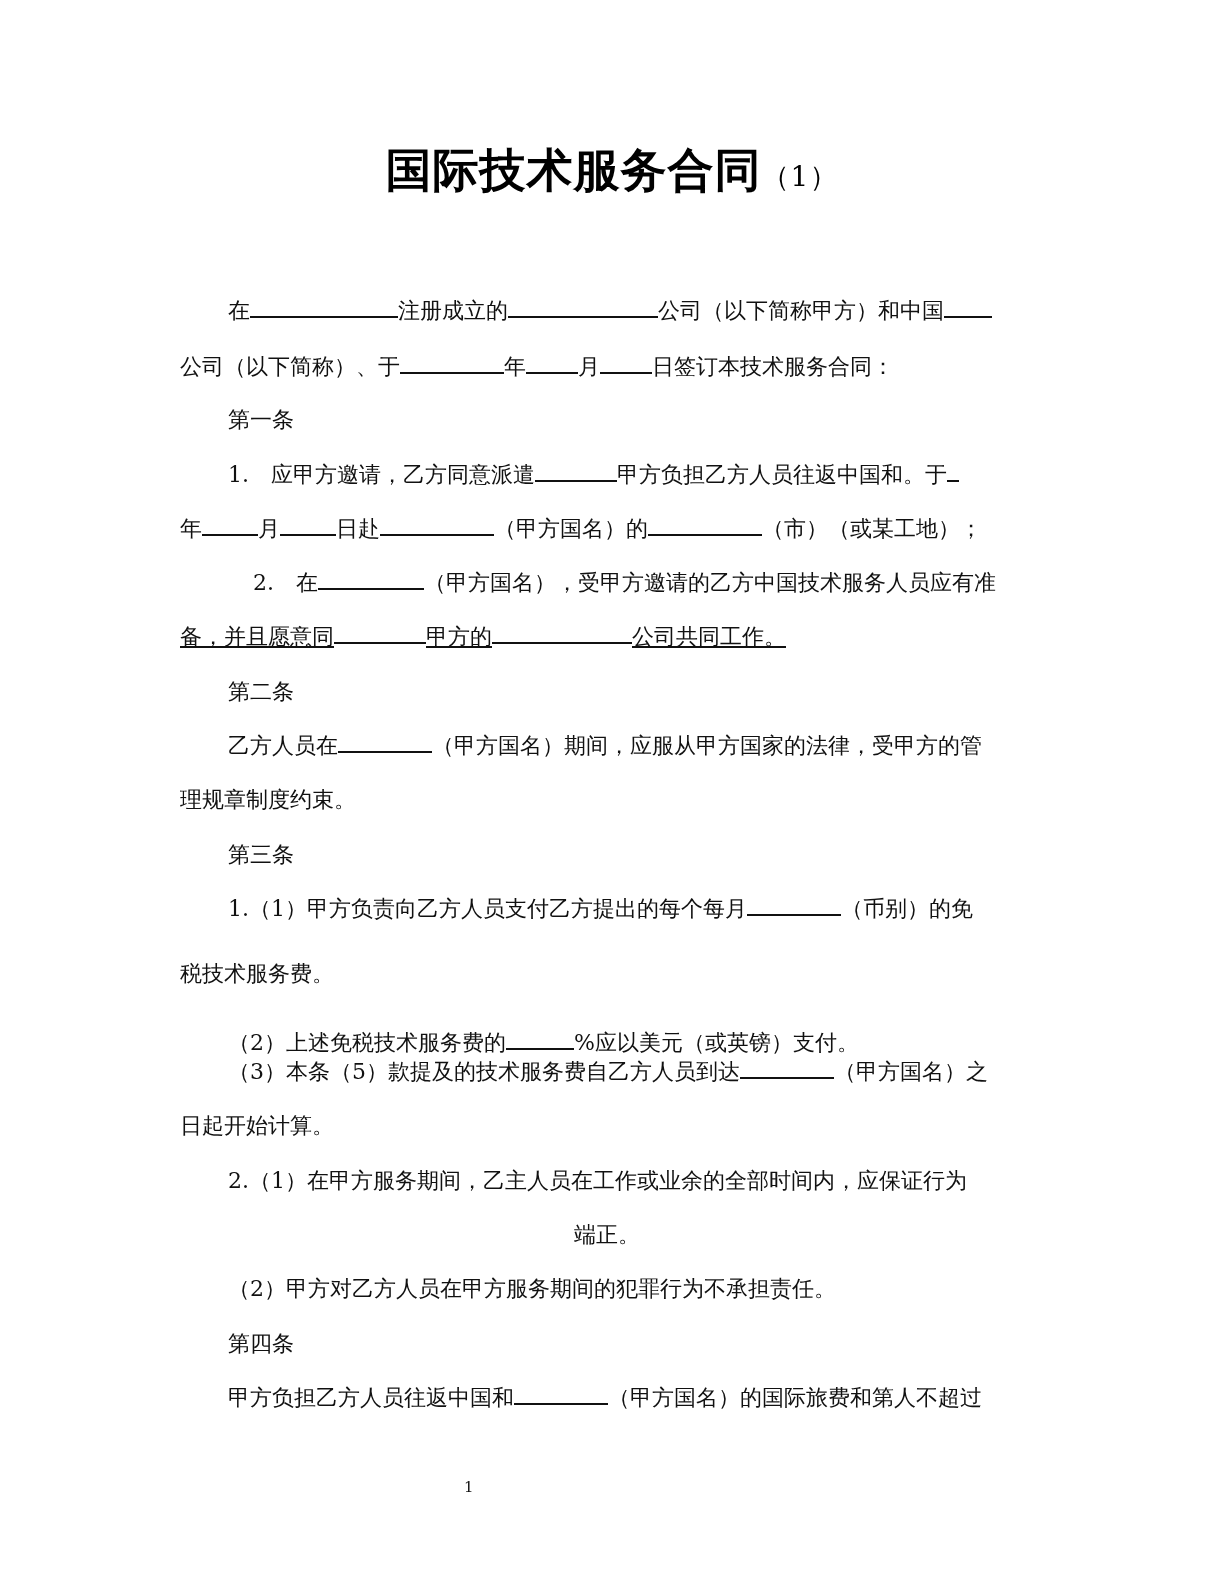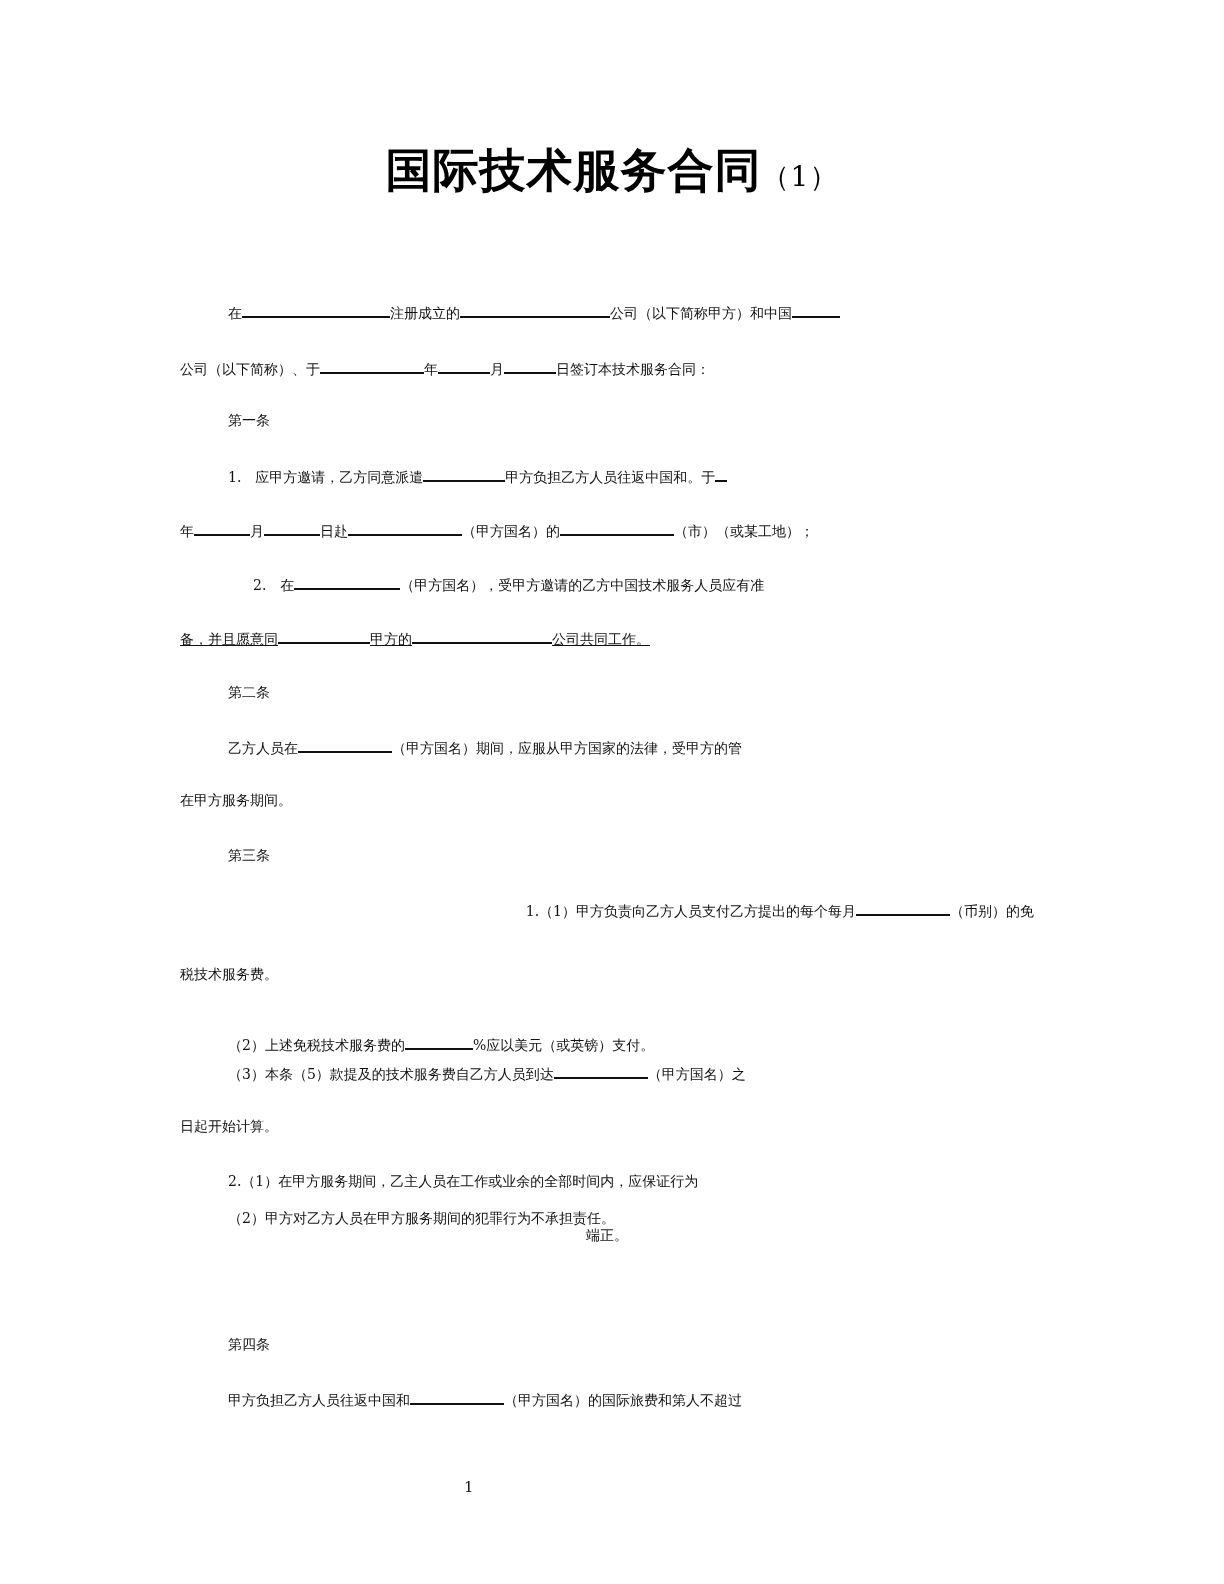--- a/index.html
+++ b/index.html
@@ -2,21 +2,21 @@
 <html><head>
 <meta charset="utf-8">
 <style>
   html, body { margin:0; padding:0; background:#ffffff; }
   body { width:1224px; height:1584px; position:relative; overflow:hidden;
          font-family:"DejaVu Serif","Liberation Serif",serif; color:#111; }
   .title { position:absolute; top:140px; left:0; width:1224px; text-align:center;
            font-family:"DejaVu Sans","Liberation Sans",sans-serif; font-weight:bold;
            font-size:46px; letter-spacing:1px; color:#000; }
   .title .suffix { font-family:"DejaVu Serif","Liberation Serif",serif; font-weight:normal; font-size:28px; }
-  .line { position:absolute; left:180px; width:854px; font-size:14px; line-height:30px;
+  .line { position:absolute; left:180px; width:854px; font-size:22px; line-height:30px;
           white-space:nowrap; }
   .line.indent { left:228px; width:806px; }
   .blank { display:inline-block; border-bottom:2px solid #111; height:20px; vertical-align:baseline; }
   .page-num { position:absolute; top:1478px; left:464px; font-size:15px; }
 </style>
 </head>
 <body>
 
 <div class="title">
   <span>国际技术服务合同</span><span class="suffix">（1）</span>
@@ -25,27 +25,27 @@
 <div id="body-lines">
     <div class="line indent" style="top: 296px;"><span>在</span><span class="blank" style="width: 148px;"></span><span>注册成立的</span><span class="blank" style="width: 150px;"></span><span>公司（以下简称甲方）和中国</span><span class="blank" style="width: 48px;"></span></div>
     <div class="line" style="top: 352px;"><span>公司（以下简称）、于</span><span class="blank" style="width: 104px;"></span><span>年</span><span class="blank" style="width: 52px;"></span><span>月</span><span class="blank" style="width: 52px;"></span><span>日签订本技术服务合同：</span></div>
     <div class="line indent" style="top: 405px;"><span>第一条</span></div>
     <div class="line indent" style="top: 460px;"><span>1.　应甲方邀请，乙方同意派遣</span><span class="blank" style="width: 82px;"></span><span>甲方负担乙方人员往返中国和。于</span><span class="blank" style="width: 12px;"></span></div>
     <div class="line" style="top: 514px;"><span>年</span><span class="blank" style="width: 56px;"></span><span>月</span><span class="blank" style="width: 56px;"></span><span>日赴</span><span class="blank" style="width: 114px;"></span><span>（甲方国名）的</span><span class="blank" style="width: 114px;"></span><span>（市）（或某工地）；</span></div>
     <div class="line indent" style="top: 568px; margin-left: 25px;"><span>2.　在</span><span class="blank" style="width: 106px;"></span><span>（甲方国名），受甲方邀请的乙方中国技术服务人员应有准</span></div>
     <div class="line" style="top: 622px; text-decoration: underline;"><span>备，并且愿意同</span><span class="blank" style="width: 92px;"></span><span>甲方的</span><span class="blank" style="width: 140px;"></span><span>公司共同工作。</span></div>
     <div class="line indent" style="top: 677px;"><span>第二条</span></div>
     <div class="line indent" style="top: 731px;"><span>乙方人员在</span><span class="blank" style="width: 94px;"></span><span>（甲方国名）期间，应服从甲方国家的法律，受甲方的管</span></div>
-    <div class="line" style="top: 785px;"><span>在甲方服务期间。</span></div>
+    <div class="line" style="top: 785px;"><span>理规章制度约束。</span></div>
     <div class="line indent" style="top: 840px;"><span>第三条</span></div>
-    <div class="line indent" style="top: 894px; text-align: right;"><span>1.（1）甲方负责向乙方人员支付乙方提出的每个每月</span><span class="blank" style="width: 94px;"></span><span>（币别）的免</span></div>
+    <div class="line indent" style="top: 894px;"><span>1.（1）甲方负责向乙方人员支付乙方提出的每个每月</span><span class="blank" style="width: 94px;"></span><span>（币别）的免</span></div>
     <div class="line" style="top: 948px; margin-top: 11px;"><span>税技术服务费。</span></div>
     <div class="line indent" style="top: 1001px; margin-top: 27px;"><span>（2）上述免税技术服务费的</span><span class="blank" style="width: 68px;"></span><span>%应以美元（或英镑）支付。</span></div>
     <div class="line indent" style="top: 1057px;"><span>（3）本条（5）款提及的技术服务费自乙方人员到达</span><span class="blank" style="width: 94px;"></span><span>（甲方国名）之</span></div>
     <div class="line" style="top: 1111px;"><span>日起开始计算。</span></div>
     <div class="line indent" style="top: 1166px;"><span>2.（1）在甲方服务期间，乙主人员在工作或业余的全部时间内，应保证行为</span></div>
     <div class="line" style="top: 1220px; text-align: center;"><span>端正。</span></div>
-    <div class="line indent" style="top: 1203px;"><span>（2）甲方对乙方人员在甲方服务期间的犯罪行为不承担责任。</span></div>
+    <div class="line indent" style="top: 1274px;"><span>（2）甲方对乙方人员在甲方服务期间的犯罪行为不承担责任。</span></div>
     <div class="line indent" style="top: 1329px;"><span>第四条</span></div>
     <div class="line indent" style="top: 1383px;"><span>甲方负担乙方人员往返中国和</span><span class="blank" style="width: 94px;"></span><span>（甲方国名）的国际旅费和第人不超过</span></div>
   </div>
 
 <div class="page-num">1</div>
 
 </body></html>

